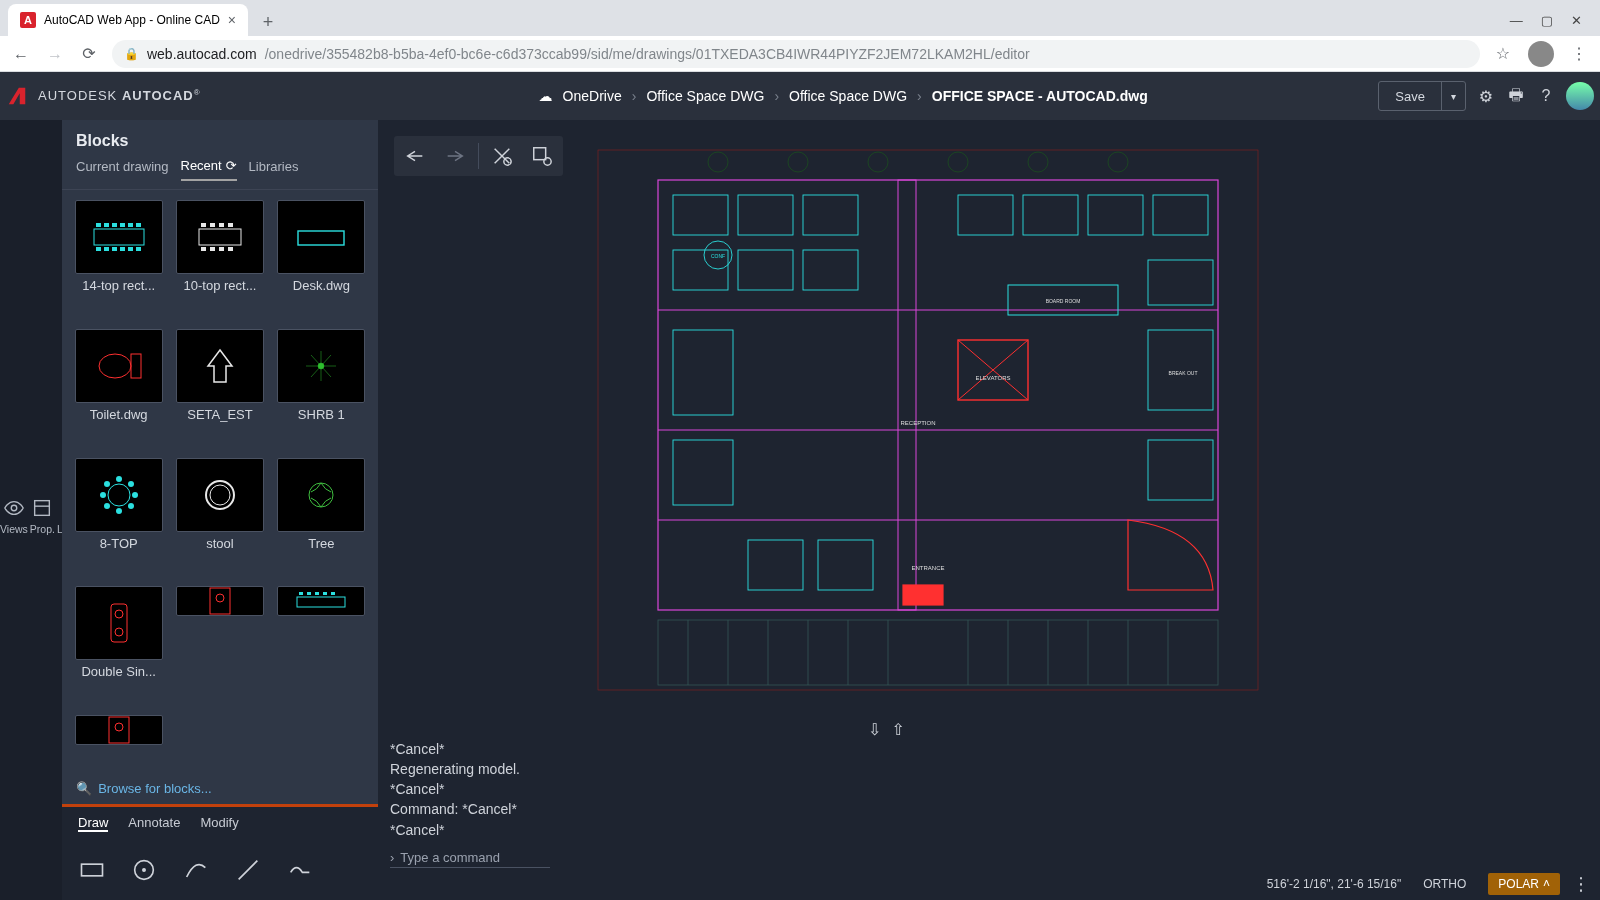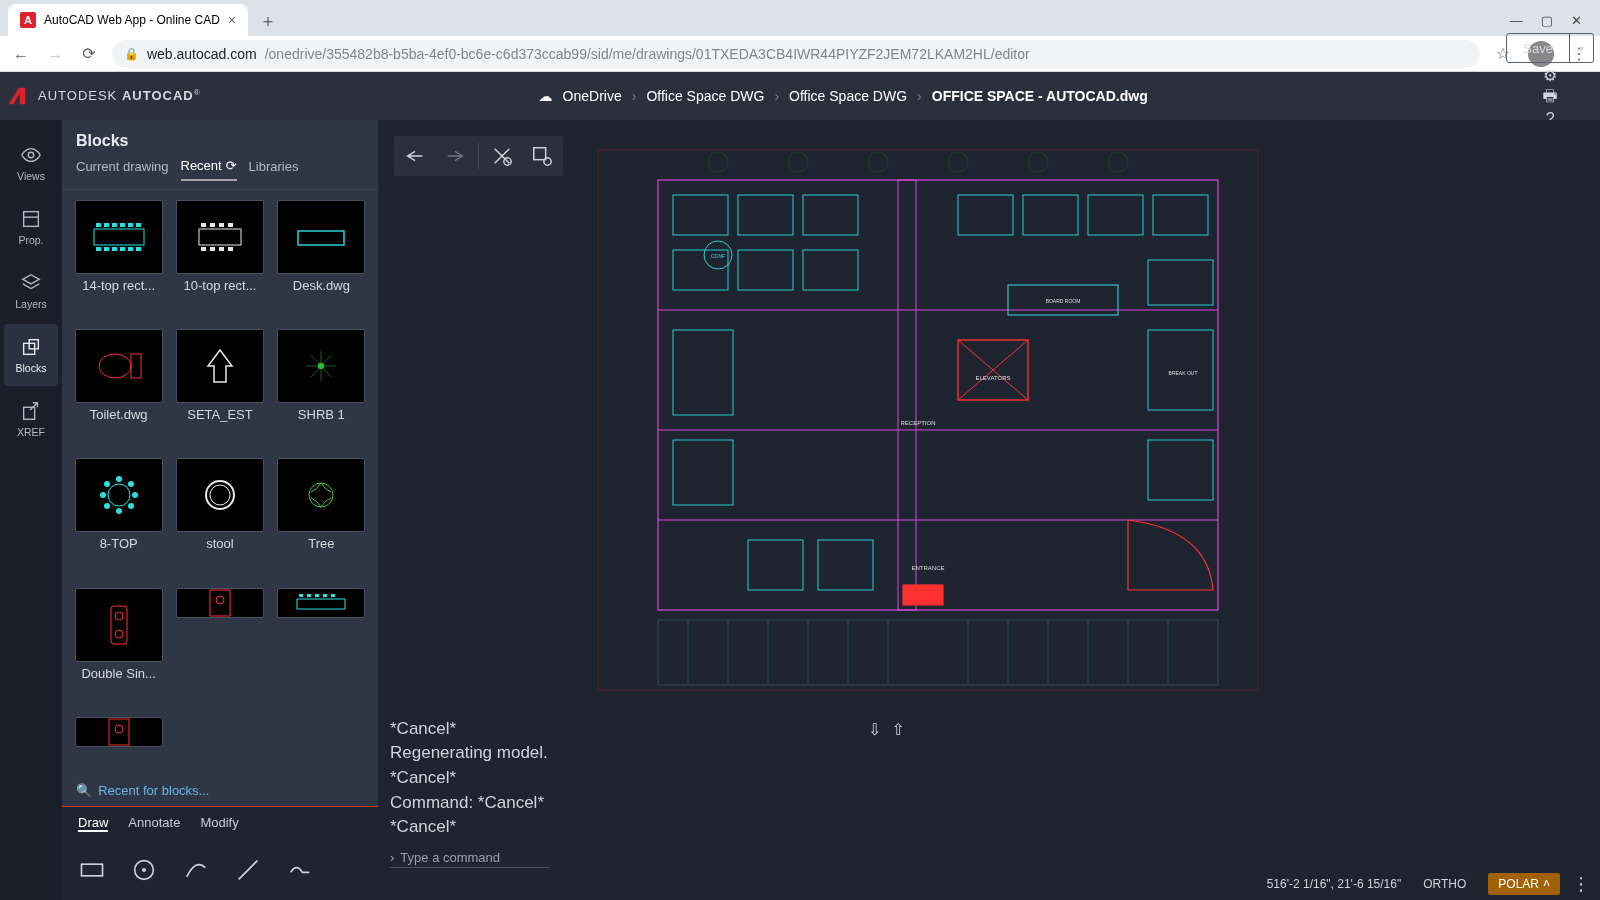--- a/index.html
+++ b/index.html
@@ -25,67 +25,67 @@
 
 .app { height: 828px; background: #1e2430; display: flex; flex-direction: column; color: #d4d8df; }
 .app-header { height: 48px; background: #2a303c; display: flex; align-items: center; padding: 0 6px; gap: 18px; }
 .brand { display: flex; align-items: center; gap: 10px; }
 .brand-logo { width: 22px; height: 22px; }
 .brand-text { font-size: 13px; letter-spacing: 1px; }
 .brand-text .bold { font-weight: bold; }
 .breadcrumb { display: flex; align-items: center; gap: 10px; font-size: 14px; color: #fff; margin-left: 320px; }
 .breadcrumb .sep { color: #7a818d; }
 .bc-item { cursor: pointer; }
-.header-right { margin-left: auto; display: flex; align-items: center; gap: 2px; flex-direction: column; }
+.header-right { margin-left: auto; display: flex; align-items: center; gap: 10px; }
 .save-btn { display: flex; border: 1px solid #5a616e; border-radius: 3px; height: 30px; overflow: hidden; }
 .save-btn .label { padding: 0 16px; display: flex; align-items: center; font-size: 13px; cursor: pointer; }
 .save-btn .chev { width: 24px; border-left: 1px solid #5a616e; display: flex; align-items: center; justify-content: center; cursor: pointer; font-size: 10px; }
 .hicon { width: 20px; height: 20px; color: #cfd3da; cursor: pointer; display: flex; align-items: center; justify-content: center; font-size: 16px; }
 .header-avatar { width: 28px; height: 28px; border-radius: 50%; background: linear-gradient(#7fa, #48a); }
 
 .app-body { flex: 1; display: flex; min-height: 0; }
 
 
-.rail { width: 62px; background: #1a1f2a; display: flex; flex-direction: column; align-items: center; padding-top: 12px; gap: 2px; }
+.rail { width: 62px; background: #1a1f2a; display: flex; align-items: center; padding-top: 12px; gap: 2px; }
 .rail-item { width: 54px; height: 62px; display: flex; flex-direction: column; align-items: center; justify-content: center; gap: 4px; cursor: pointer; border-radius: 4px; font-size: 10.5px; color: #b3b9c3; }
 .rail-item.active { background: #2a3140; color: #e8ebf0; }
 .rail-item svg { width: 22px; height: 22px; }
 
 
 .panel { width: 316px; background: #2f3746; display: flex; flex-direction: column; }
 .panel-title { padding: 12px 14px 8px; font-size: 16px; font-weight: bold; color: #e8ebf0; }
 .panel-tabs { display: flex; gap: 12px; padding: 0 14px 8px; font-size: 13px; border-bottom: 1px solid #3d4454; }
 .panel-tab { padding-bottom: 6px; cursor: pointer; color: #b3b9c3; display: flex; gap: 4px; align-items: center; }
 .panel-tab.active { color: #fff; border-bottom: 2px solid #a3a3a3; }
 .blocks-grid { flex: 1; overflow-y: auto; padding: 10px 10px 0; display: grid; grid-template-columns: repeat(3, 1fr); gap: 8px 8px; position: relative; }
 .blocks-grid::-webkit-scrollbar { width: 8px; }
 .blocks-grid::-webkit-scrollbar-thumb { background: #4a5262; border-radius: 4px; }
 .block-item { display: flex; flex-direction: column; align-items: center; gap: 4px; cursor: pointer; }
 .block-thumb { width: 88px; height: 74px; background: #000; border: 1px solid #4a5262; border-radius: 2px; display: flex; align-items: center; justify-content: center; }
 .block-label { font-size: 13px; color: #d4d8df; text-align: center; max-width: 90px; white-space: nowrap; overflow: hidden; text-overflow: ellipsis; }
 
 .browse-link { padding: 8px 14px; font-size: 13px; color: #6ab6e6; display: flex; align-items: center; gap: 6px; cursor: pointer; }
 
 
-.tools-tabs { background: #1e2430; display: flex; gap: 20px; padding: 8px 16px; font-size: 13px; border-top: 1px solid #c2410c; }
+.tools-tabs { background: #1e2430; display: flex; gap: 20px; padding: 8px 16px; font-size: 13px; border-top: 3px solid #c2410c; }
 .tools-tab { cursor: pointer; color: #c7cbd3; }
 .tools-tab.active { color: #fff; border-bottom: 2px solid #fff; }
 .tools-strip { height: 60px; background: #1e2430; display: flex; align-items: center; padding: 0 16px; gap: 24px; }
 .tool-icon { width: 28px; height: 28px; color: #cfd3da; cursor: pointer; }
 
 
 .canvas-area { flex: 1; background: #1e2430; display: flex; flex-direction: column; position: relative; }
 .canvas-toolbar { position: absolute; top: 16px; left: 16px; background: #2a303c; border-radius: 3px; display: flex; height: 40px; padding: 0 4px; align-items: center; gap: 6px; z-index: 5; }
 .ct-btn { width: 34px; height: 30px; display: flex; align-items: center; justify-content: center; cursor: pointer; color: #cfd3da; }
 .ct-sep { width: 1px; height: 26px; background: #444c5c; }
 
 .canvas { flex: 1; position: relative; }
 .floorplan { position: absolute; top: 20px; left: 210px; width: 680px; height: 560px; }
 
-.cmd-log { position: absolute; bottom: 60px; left: 12px; font-size: 17px; color: #cfd3da; line-height: 1.45; }
+.cmd-log { position: absolute; bottom: 60px; left: 12px; font-size: 14px; color: #cfd3da; line-height: 1.45; }
 .cmd-input { position: absolute; bottom: 32px; left: 12px; display: flex; align-items: center; gap: 6px; font-size: 13px; color: #9aa1ae; border-bottom: 1px solid #4a5262; padding: 2px 0; width: 160px; }
 .status-bar { height: 32px; display: flex; align-items: center; justify-content: flex-end; padding: 0 10px; gap: 12px; font-size: 12px; color: #cfd3da; background: #1e2430; }
 .status-pill { padding: 4px 10px; border-radius: 2px; cursor: pointer; display: flex; gap: 4px; align-items: center; }
 .status-pill.active { background: #a16207; color: #fff; }
 .kebab { font-size: 18px; cursor: pointer; }
 </style>
 </head>
 <body>
 
 <div class="chrome-tabs">
@@ -350,21 +350,21 @@
               <div class="block-thumb" style="height: 30px;">
                 <svg width="40" height="30" viewBox="0 0 40 30">
                   <rect x="10" y="2" width="20" height="26" fill="none" stroke="#ff3030"></rect>
                   <circle cx="20" cy="12" r="4" fill="none" stroke="#ff3030"></circle>
                 </svg>
               </div>
             </div>
           </div>
         <div class="browse-link">
           <span>🔍</span>
-          <span>Recent for blocks...</span>
+          <span>Browse for blocks...</span>
         </div>
       </div>
       <div class="tools-tabs">
         <div class="tools-tab active">Draw</div>
         <div class="tools-tab">Annotate</div>
         <div class="tools-tab">Modify</div>
       </div>
       <div class="tools-strip">
         <svg class="tool-icon" viewBox="0 0 24 24" fill="none" stroke="currentColor" stroke-width="1.4">
             <rect x="3" y="7" width="18" height="10"></rect>

